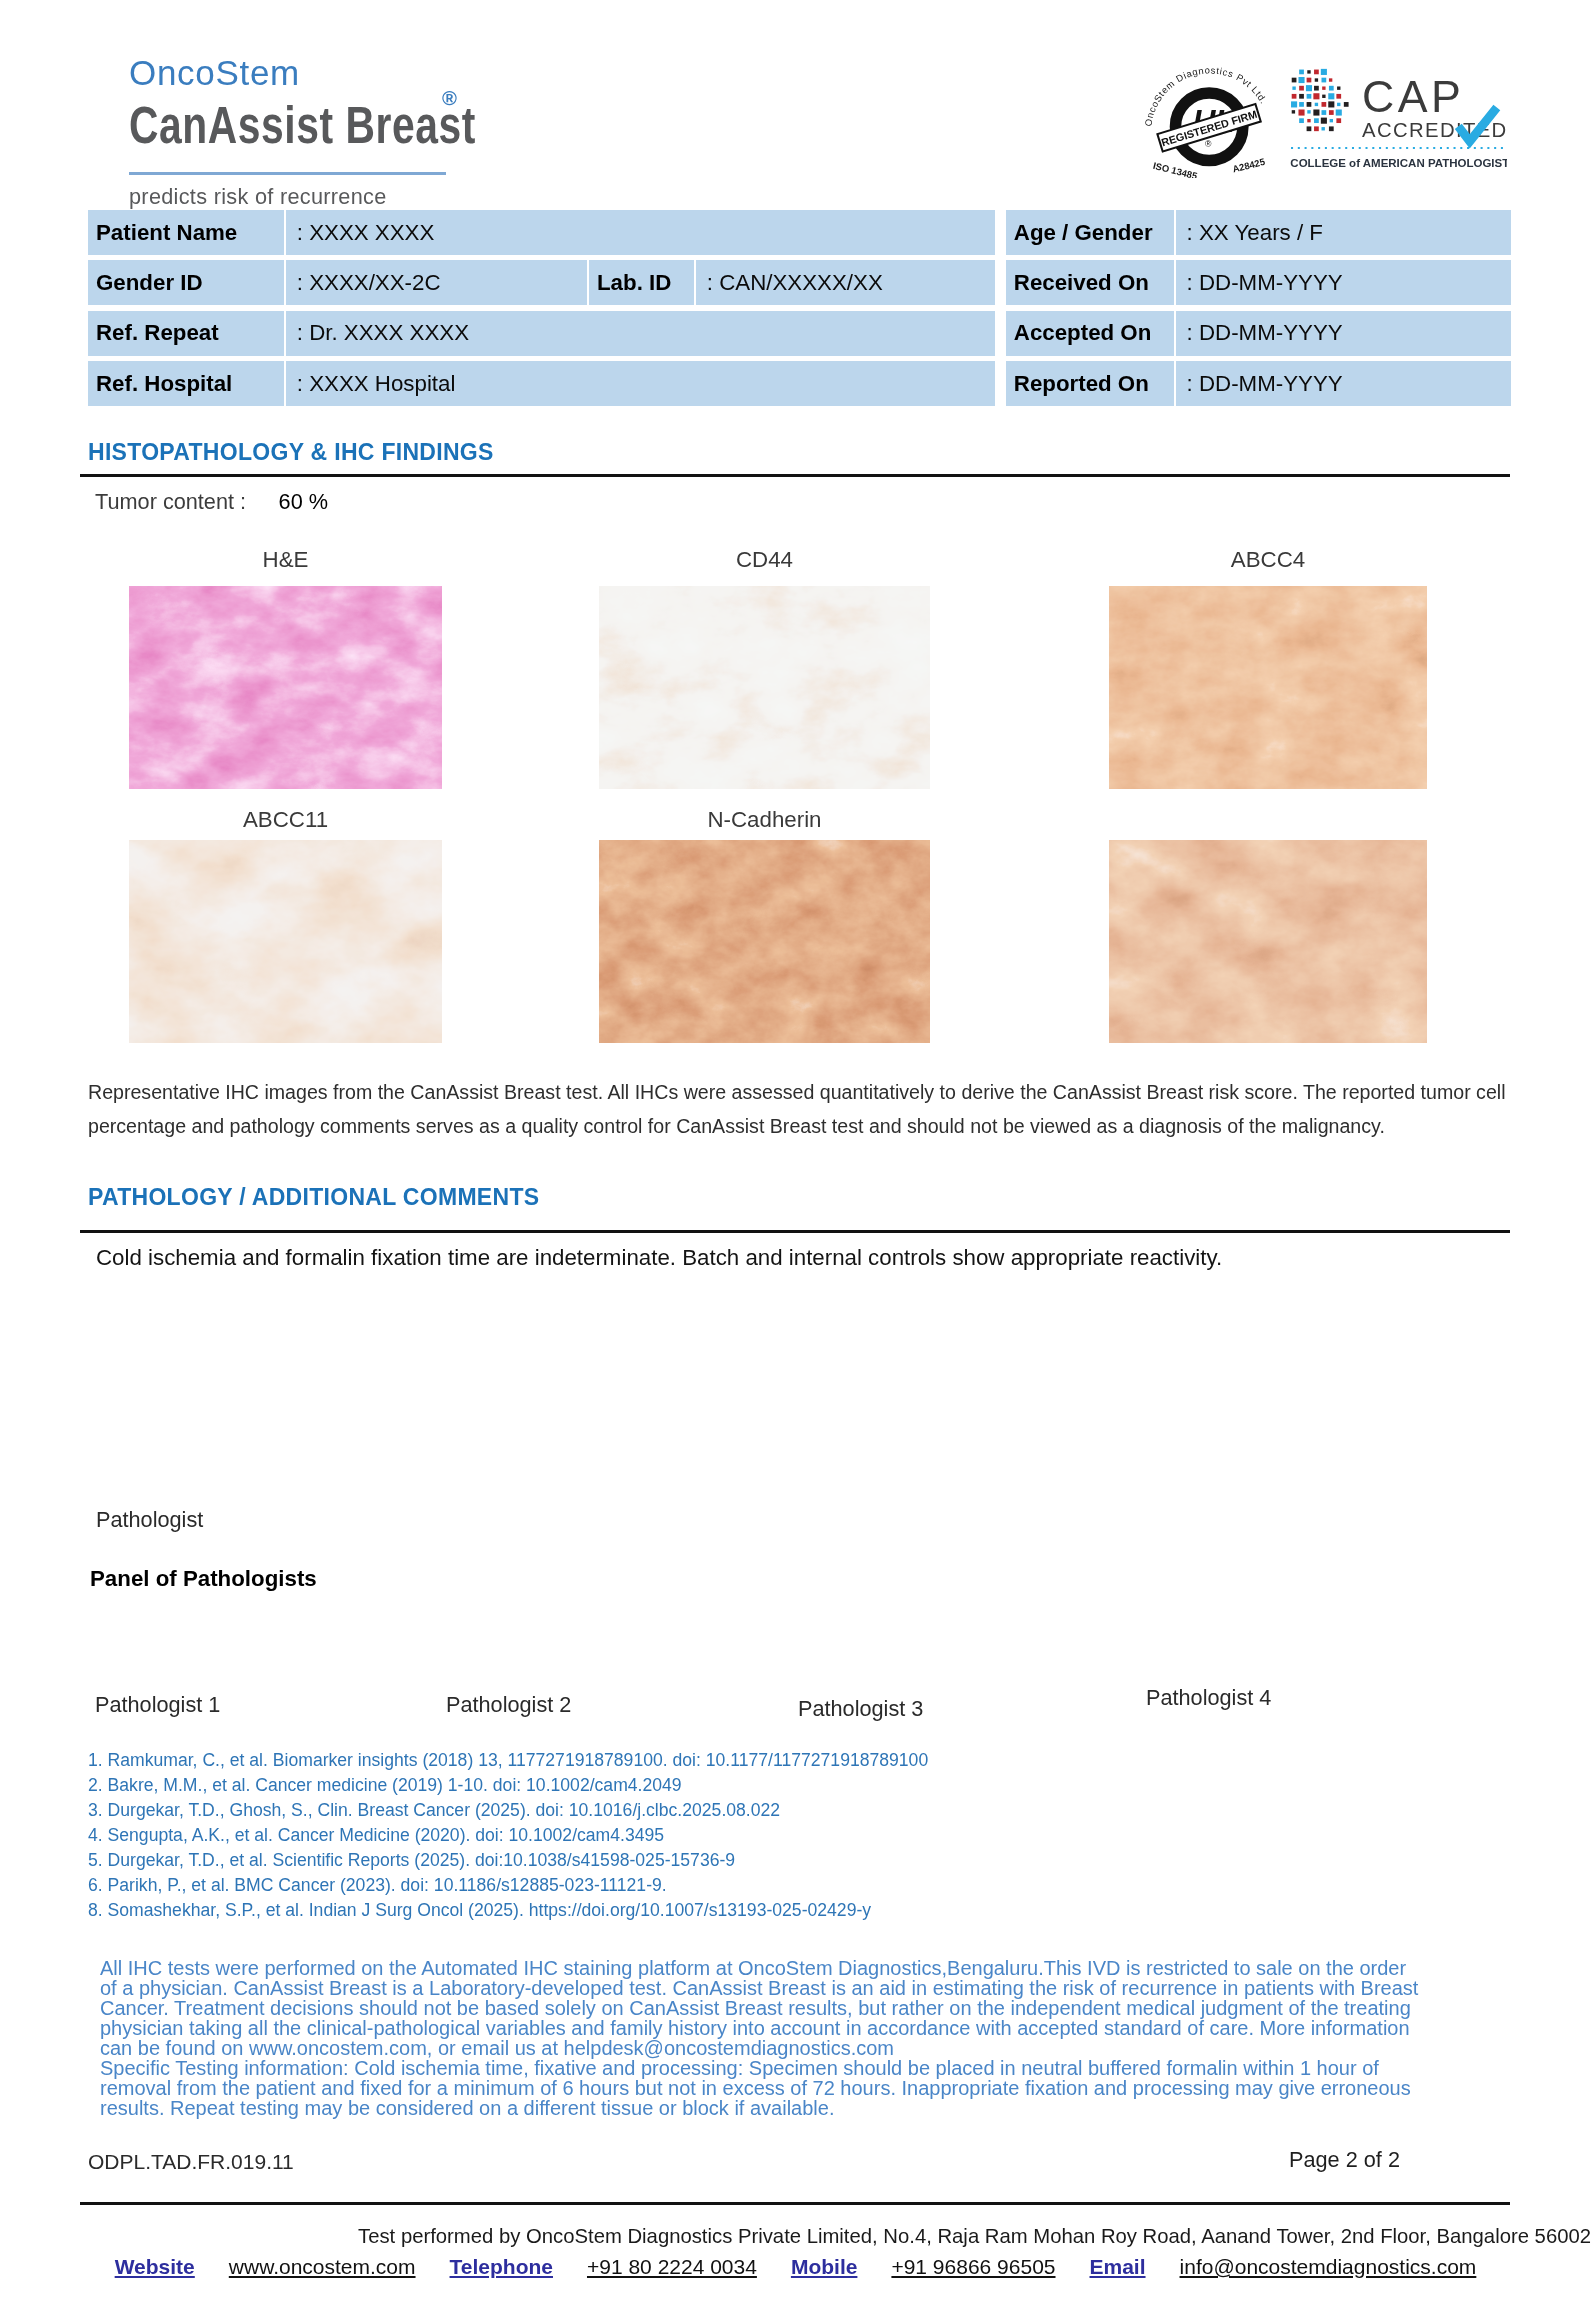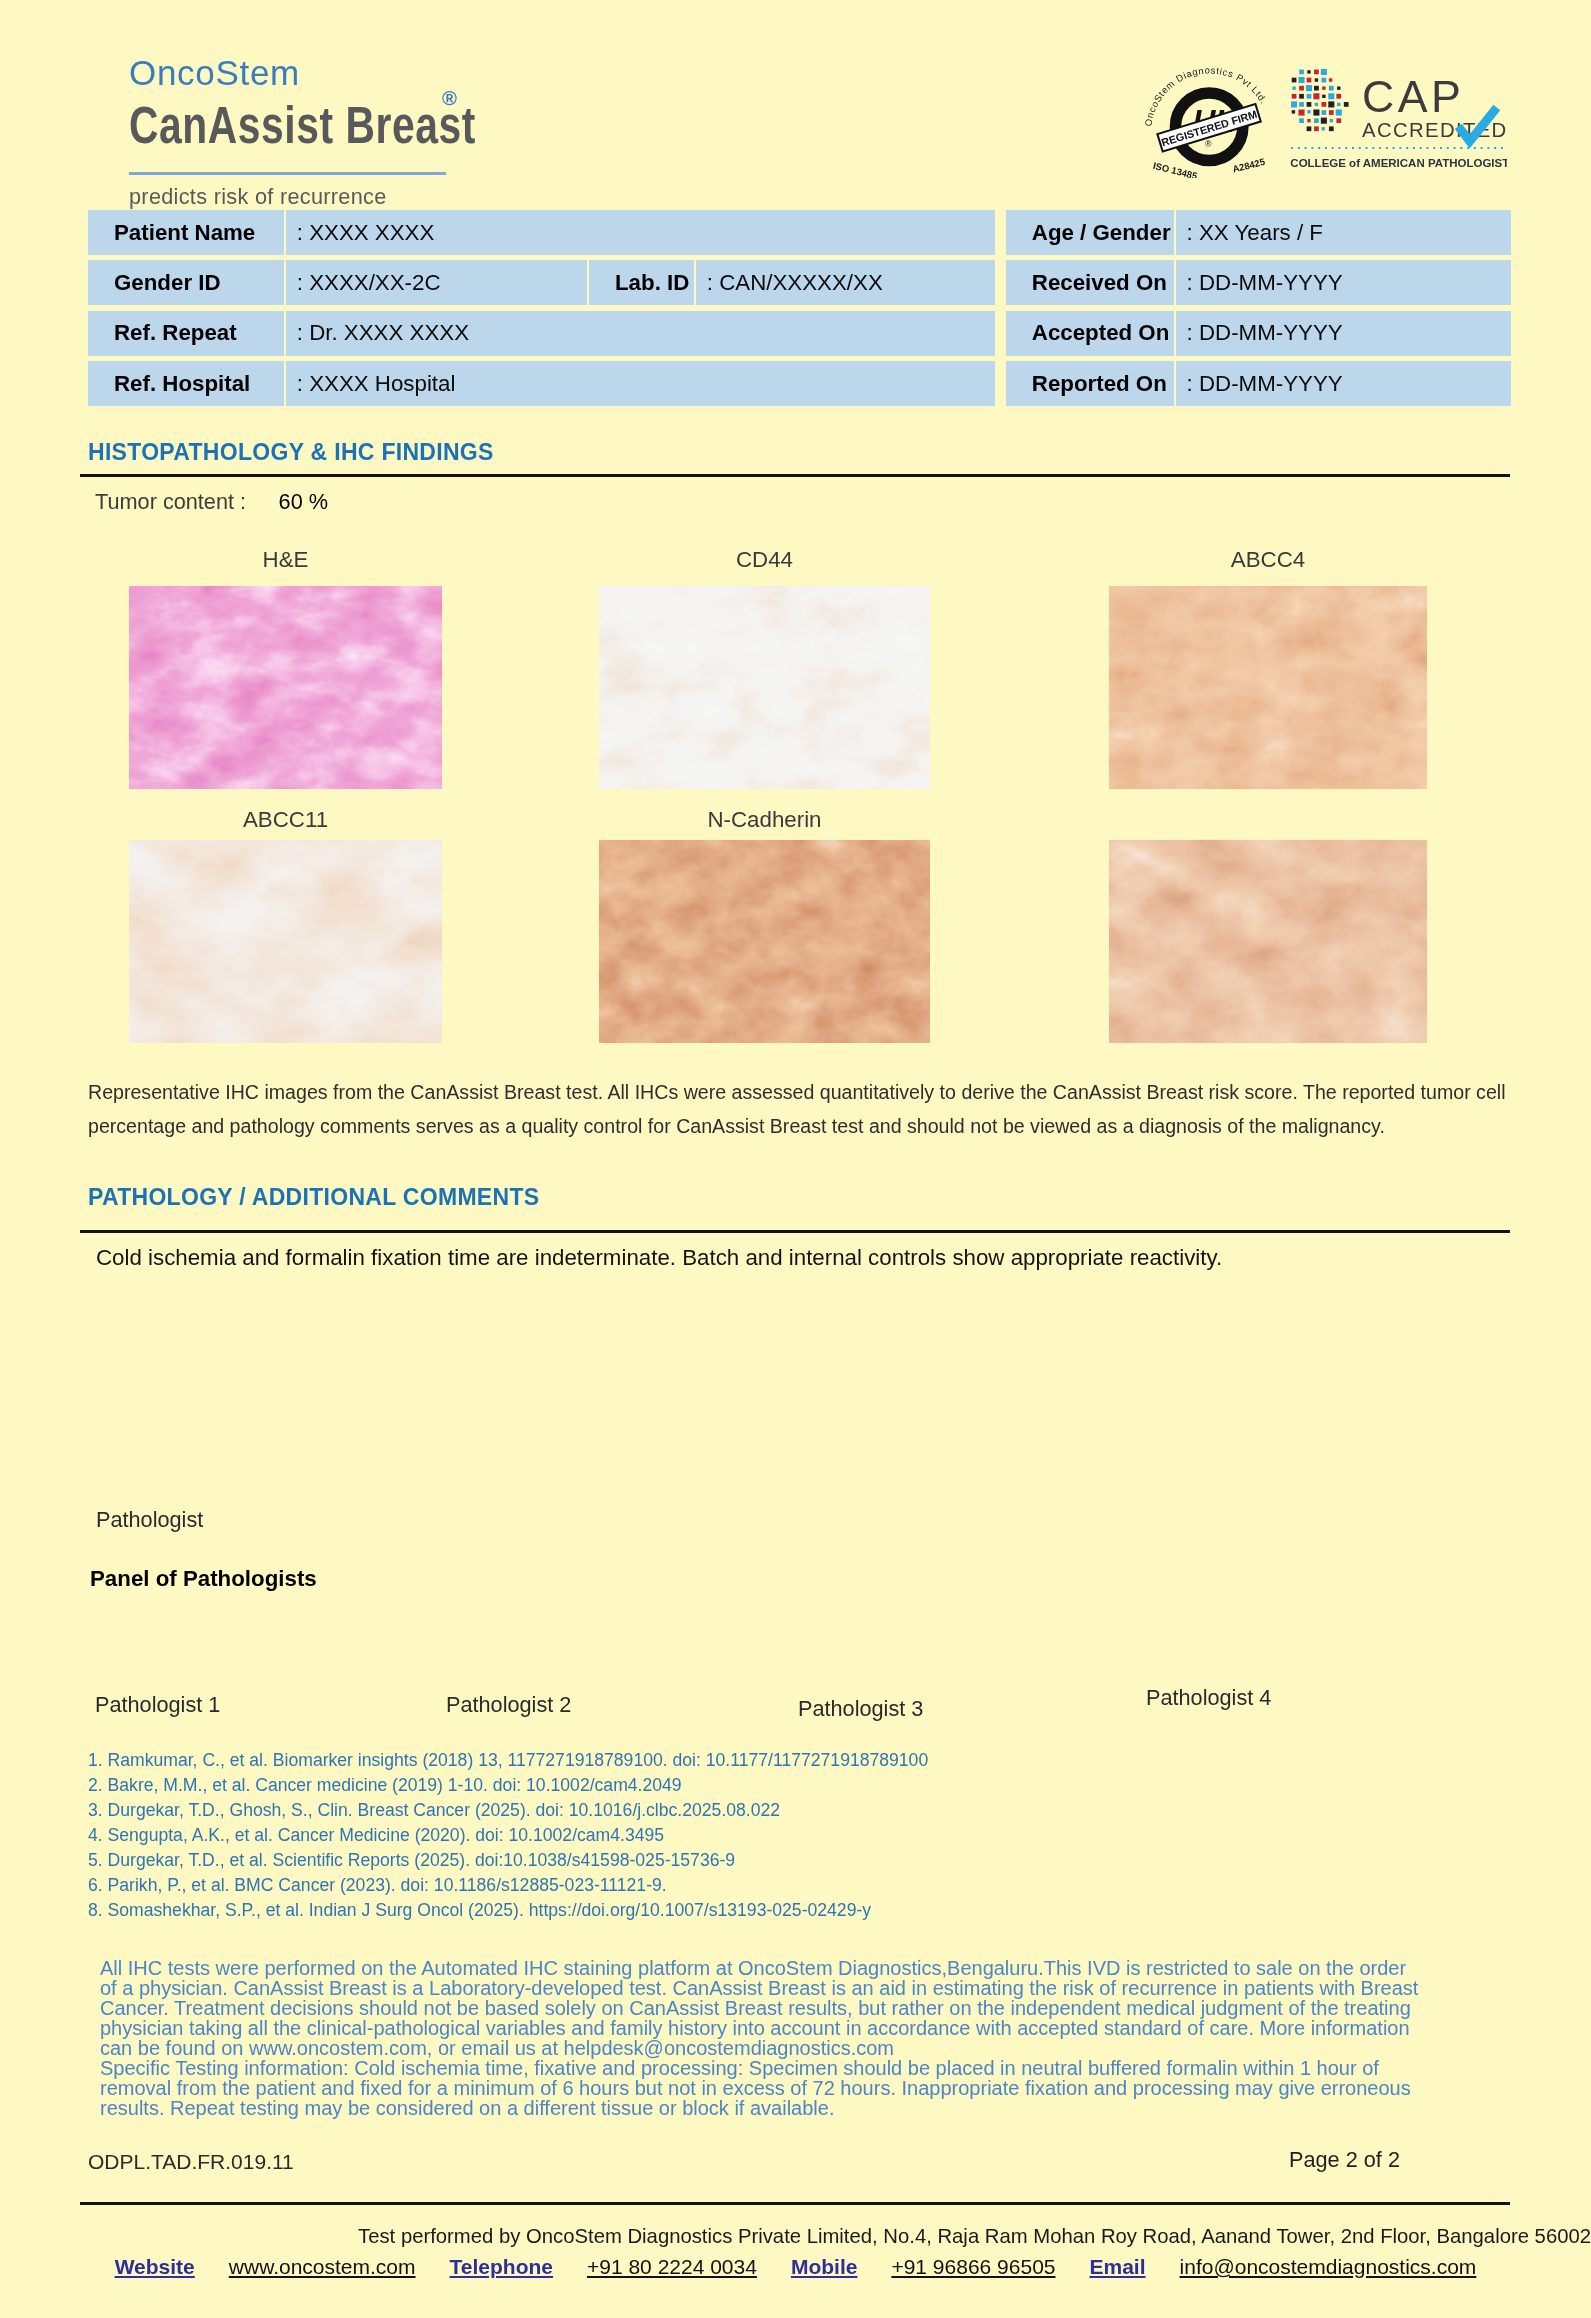--- a/index.html
+++ b/index.html
@@ -3,38 +3,38 @@
 <meta charset="utf-8">
 <style>
   :root{
     --accent-heading:#1B72B8; --table-fill:#BCD6EC; --reference-text:#2E75B6;
     --disclaimer-text:#4A86C8; --footer-keyword:#2D2E9E; --brand-blue:#3A7DBF;
     --brand-gray:#58595B; --cap-check-blue:#29ABE2;
   }
   *{margin:0;padding:0;box-sizing:border-box;}
   html,body{background:#888;}
   .page{
-    position:relative;width:1591px;height:2319px;background:#fef9c3;
+    position:relative;width:1591px;height:2319px;background:#ffffff;
     font-family:"Liberation Sans",sans-serif;color:#262626;overflow:hidden;margin:0 auto;
   }
   
   .brand-name{position:absolute;left:129px;top:53px;font-size:35px;color:var(--brand-blue);letter-spacing:0.7px;}
   .brand-product{position:absolute;left:129px;top:96px;font-size:51px;font-weight:bold;color:var(--brand-gray);
     transform:scaleX(0.80);transform-origin:left center;white-space:nowrap;letter-spacing:0.7px;}
   .brand-reg{position:absolute;left:442px;top:87px;font-size:20.3px;color:var(--brand-blue);font-weight:bold;}
   .brand-rule{position:absolute;left:129px;top:172px;width:317px;height:3.4px;background:#7FA8D4;}
   .brand-tagline{position:absolute;left:129px;top:184px;font-size:21.7px;color:var(--brand-gray);letter-spacing:0.3px;}
   
   .ul-mark{position:absolute;left:1140px;top:62px;}
   .cap-mark{position:absolute;left:1289px;top:64px;}
   
   .ptable{position:absolute;left:88px;top:210px;width:1419px;}
   .prow{display:flex;gap:2px;height:45px;margin-bottom:5.4px;}
   .cell{background:var(--table-fill);display:flex;align-items:center;font-size:22.3px;}
-  .cell.lab{font-weight:bold;padding-left:26px;color:#000;}
+  .cell.lab{font-weight:bold;padding-left:8px;color:#000;}
   .cell.val{padding-left:10.8px;color:#0b0b0b;}
   .spacer{width:6.8px;background:transparent;flex:none;}
   .w290{width:196px;flex:none;} .w1047{width:709px;flex:none;} .w445{width:301px;flex:none;}
   .w155{width:105px;flex:none;} .w441{width:299px;flex:none;} .w248{width:168px;flex:none;} .w494{width:335px;flex:none;}
   
   .sec{position:absolute;left:88px;font-size:23px;font-weight:bold;color:var(--accent-heading);letter-spacing:0.3px;}
   .sec1{top:439px;} .sec2{top:1184px;}
   .hr{position:absolute;left:80px;width:1430px;height:3.4px;background:#121212;}
   .hr1{top:474px;} .hr2{top:1230px;} .hr3{top:2202px;}
   .tumor{position:absolute;left:95px;top:489px;font-size:21.7px;color:#3c3c3c;}

